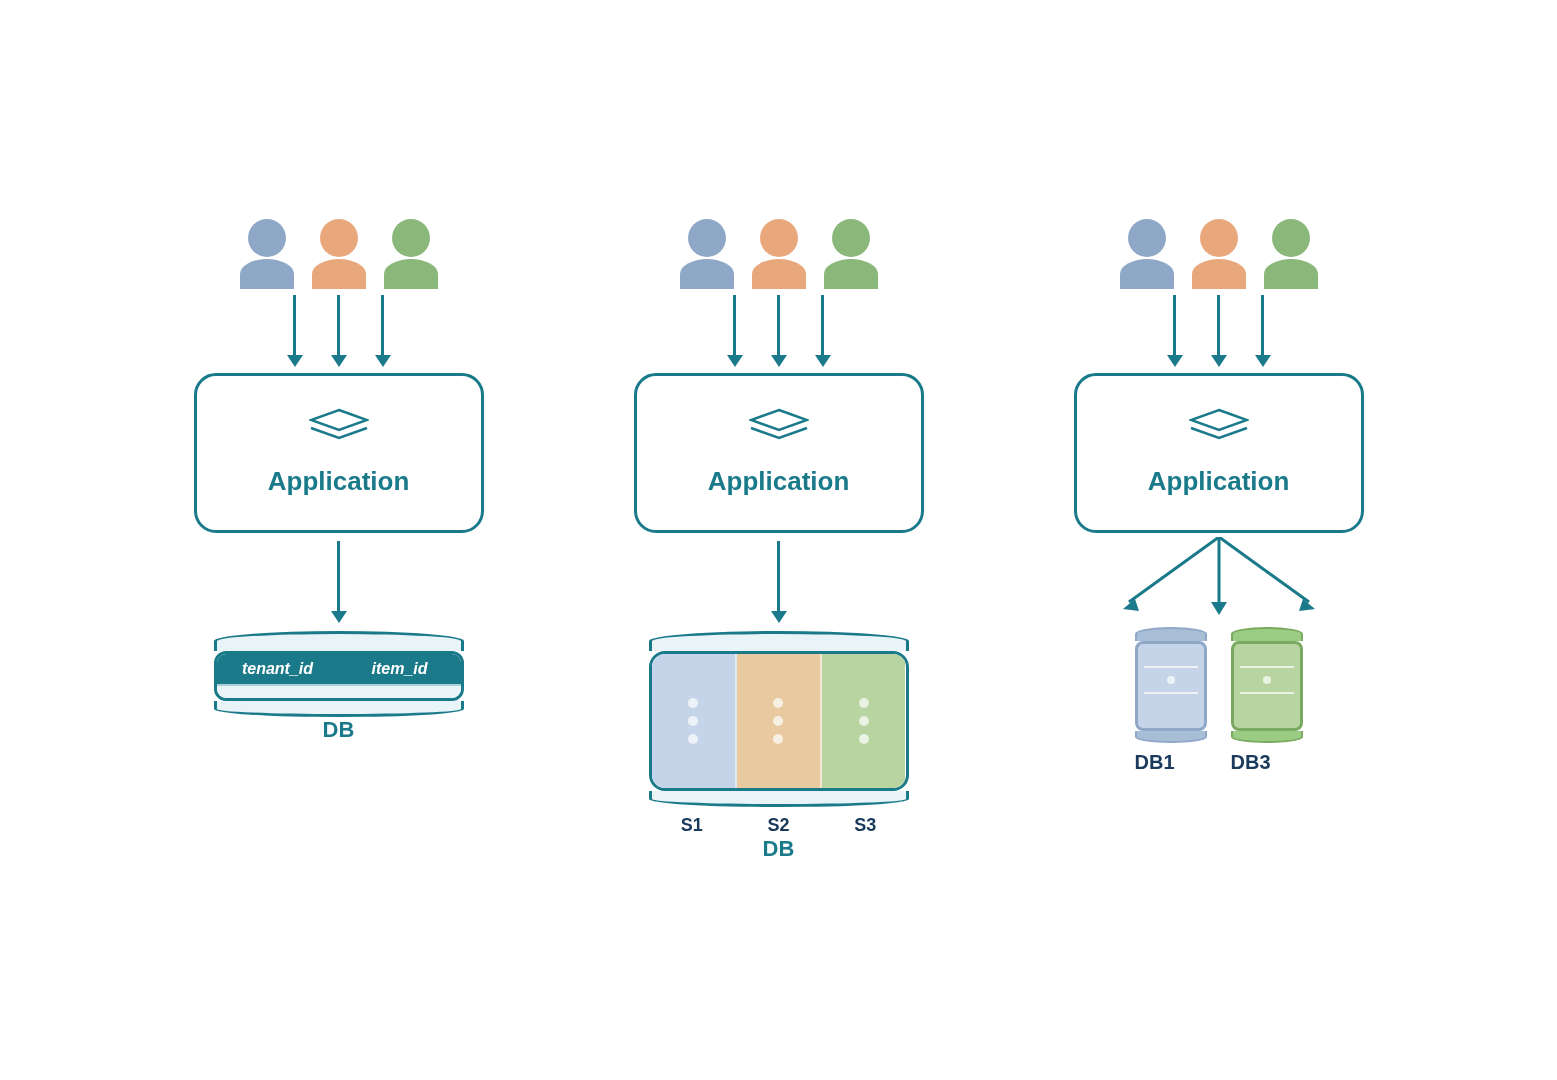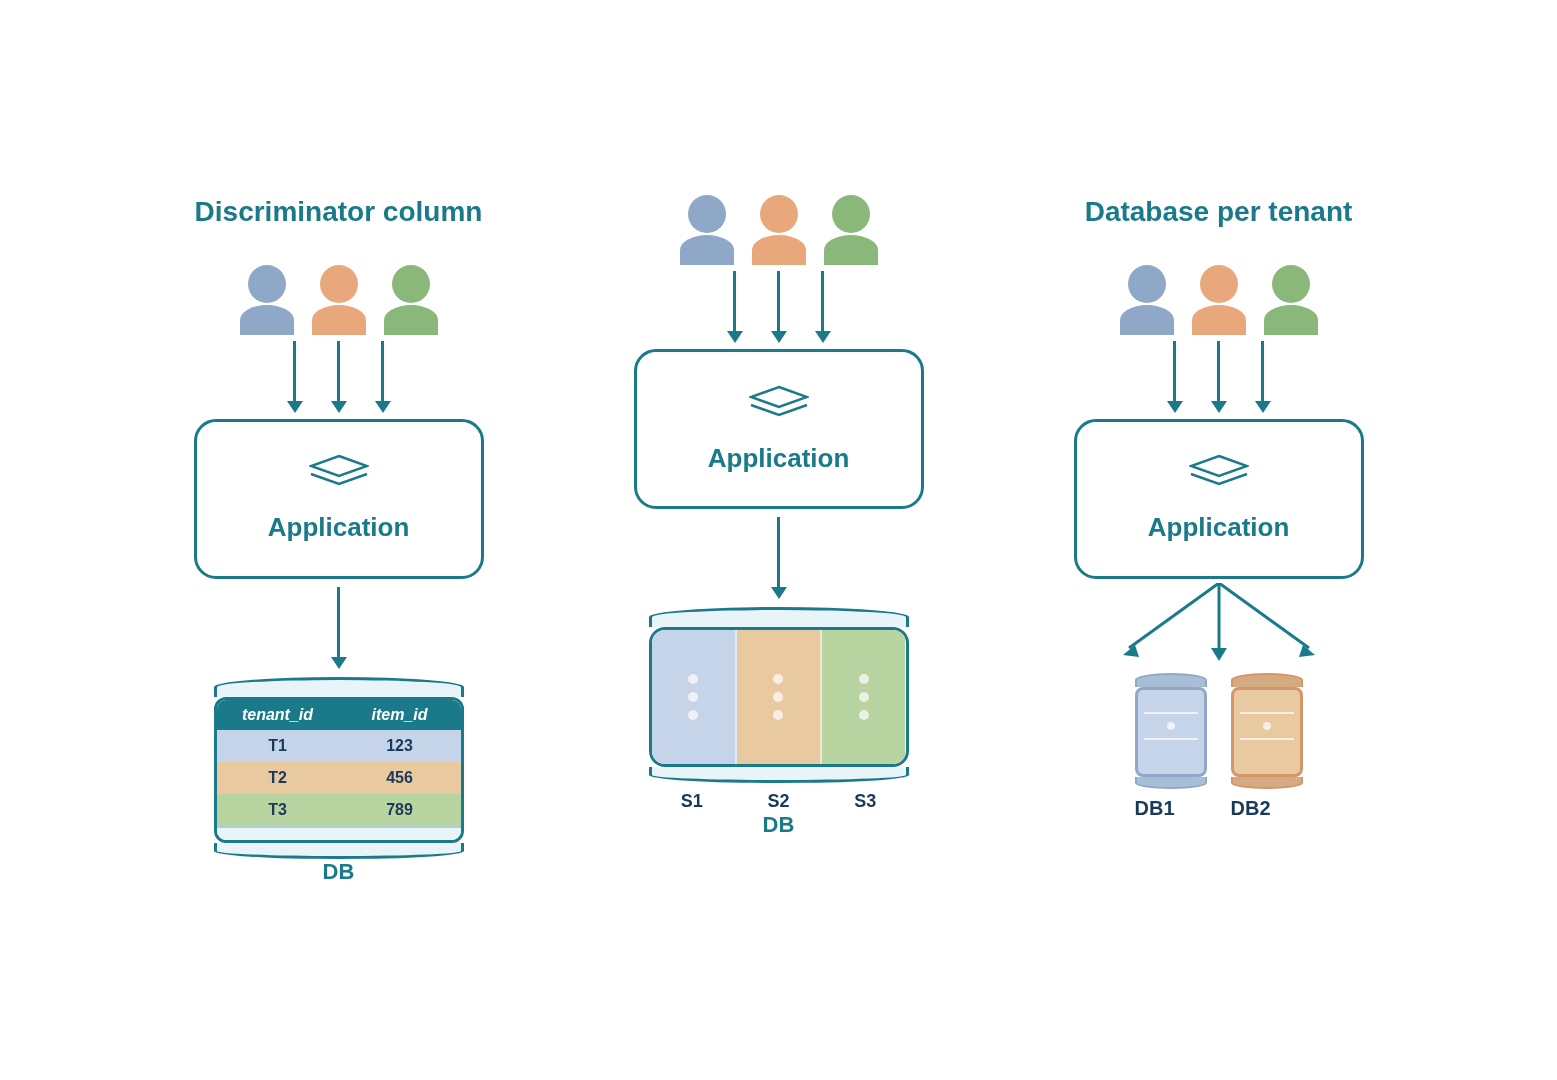--- a/index.html
+++ b/index.html
@@ -276,21 +276,20 @@
       color: #1a3a5c;
       margin-top: 8px;
     }
   </style>
 </head>
 <body>
 
 <div class="diagram-container">
 
   <div class="column">
-    <div class="column-title">Discriminator column</div>
 
     <div class="users-row">
       <div class="user-icon user-blue">
         <div class="user-head"></div>
         <div class="user-body"></div>
       </div>
       <div class="user-icon user-orange">
         <div class="user-head"></div>
         <div class="user-body"></div>
       </div>
@@ -331,34 +330,20 @@
     </div>
 
     <div class="db-single">
 
       <div style="width:250px; height:20px; background:#e8f4f8; border:3px solid #1a7a8a; border-bottom:none; border-radius:50% 50% 0 0;"></div>
       <div class="db-cylinder">
         <div class="db-table-header">
           <div class="col-header">tenant_id</div>
           <div class="col-header">item_id</div>
         </div>
-        <div class="db-table-body">
-          <div class="db-table-row row-blue">
-            <div class="cell">T1</div>
-            <div class="cell">123</div>
-          </div>
-          <div class="db-table-row row-orange">
-            <div class="cell">T2</div>
-            <div class="cell">456</div>
-          </div>
-          <div class="db-table-row row-green">
-            <div class="cell">T3</div>
-            <div class="cell">789</div>
-          </div>
-        </div>
         <div style="height:14px; background:#e8f4f8; border-top:2px solid rgba(26,122,138,0.3);"></div>
       </div>
       <div style="width:250px; height:16px; background:#e8f4f8; border:3px solid #1a7a8a; border-top:none; border-radius:0 0 50% 50%;"></div>
       <div class="db-label">DB</div>
     </div>
   </div>
 
   <div class="column">
 
     <div class="users-row">
@@ -430,21 +415,20 @@
       <div class="schema-db-labels">
         <div class="schema-db-label-item">S1</div>
         <div class="schema-db-label-item">S2</div>
         <div class="schema-db-label-item">S3</div>
       </div>
       <div class="db-label">DB</div>
     </div>
   </div>
 
   <div class="column">
-    <div class="column-title">Database per tenant</div>
 
     <div class="users-row">
       <div class="user-icon user-blue">
         <div class="user-head"></div>
         <div class="user-body"></div>
       </div>
       <div class="user-icon user-orange">
         <div class="user-head"></div>
         <div class="user-body"></div>
       </div>
@@ -502,30 +486,30 @@
           <div style="height:2px;background:rgba(255,255,255,0.7);margin:0 6px;"></div>
           <div style="height:8px;"></div>
           <div class="mini-cyl-dot"></div>
           <div style="height:8px;"></div>
           <div style="height:2px;background:rgba(255,255,255,0.7);margin:0 6px;"></div>
         </div>
         <div style="width:72px;height:12px;background:#a8bdd6;border:2px solid #8fa8c8;border-top:none;border-radius:0 0 50% 50%;"></div>
         <div class="mini-db-label">DB1</div>
       </div>
 
+
       <div class="mini-db">
-        <div style="width:72px;height:14px;background:#d4aa80;border:2px solid #d4956a;border-bottom:none;border-radius:50% 50% 0 0;"></div>
-        <div class="mini-cylinder db-orange">
+        <div style="width:72px;height:14px;background:#9acc84;border:2px solid #7aaa60;border-bottom:none;border-radius:50% 50% 0 0;"></div>
+        <div class="mini-cylinder db-green">
           <div style="height:22px;"></div>
           <div style="height:2px;background:rgba(255,255,255,0.7);margin:0 6px;"></div>
           <div style="height:8px;"></div>
           <div class="mini-cyl-dot"></div>
           <div style="height:8px;"></div>
           <div style="height:2px;background:rgba(255,255,255,0.7);margin:0 6px;"></div>
         </div>
-        <div style="width:72px;height:12px;background:#d4aa80;border:2px solid #d4956a;border-top:none;border-radius:0 0 50% 50%;"></div>
-        <div class="mini-db-label">DB2</div>
-      </div>
-
+        <div style="width:72px;height:12px;background:#9acc84;border:2px solid #7aaa60;border-top:none;border-radius:0 0 50% 50%;"></div>
+        <div class="mini-db-label">DB3</div>
+      </div>
     </div>
   </div>
 
 </div>
 
 </body></html>

